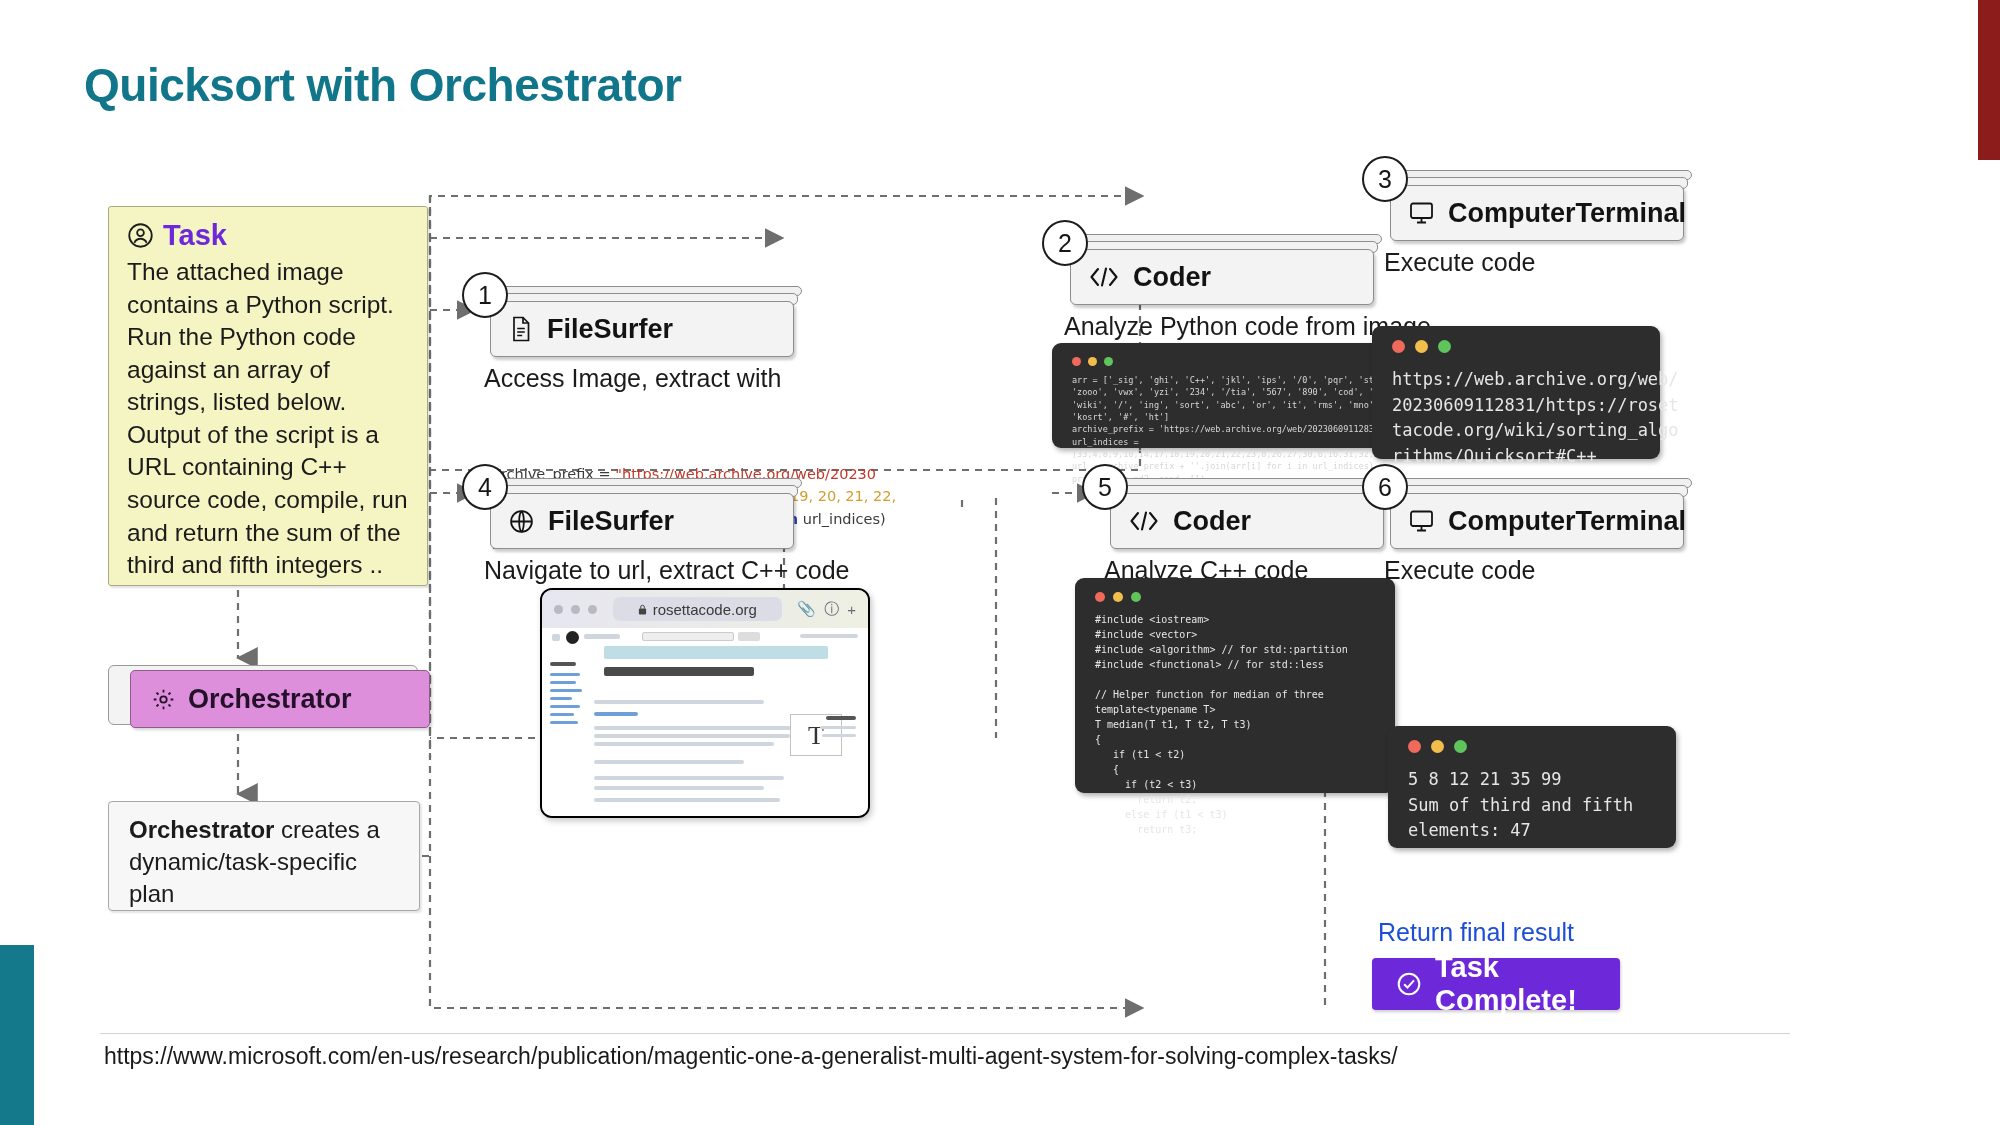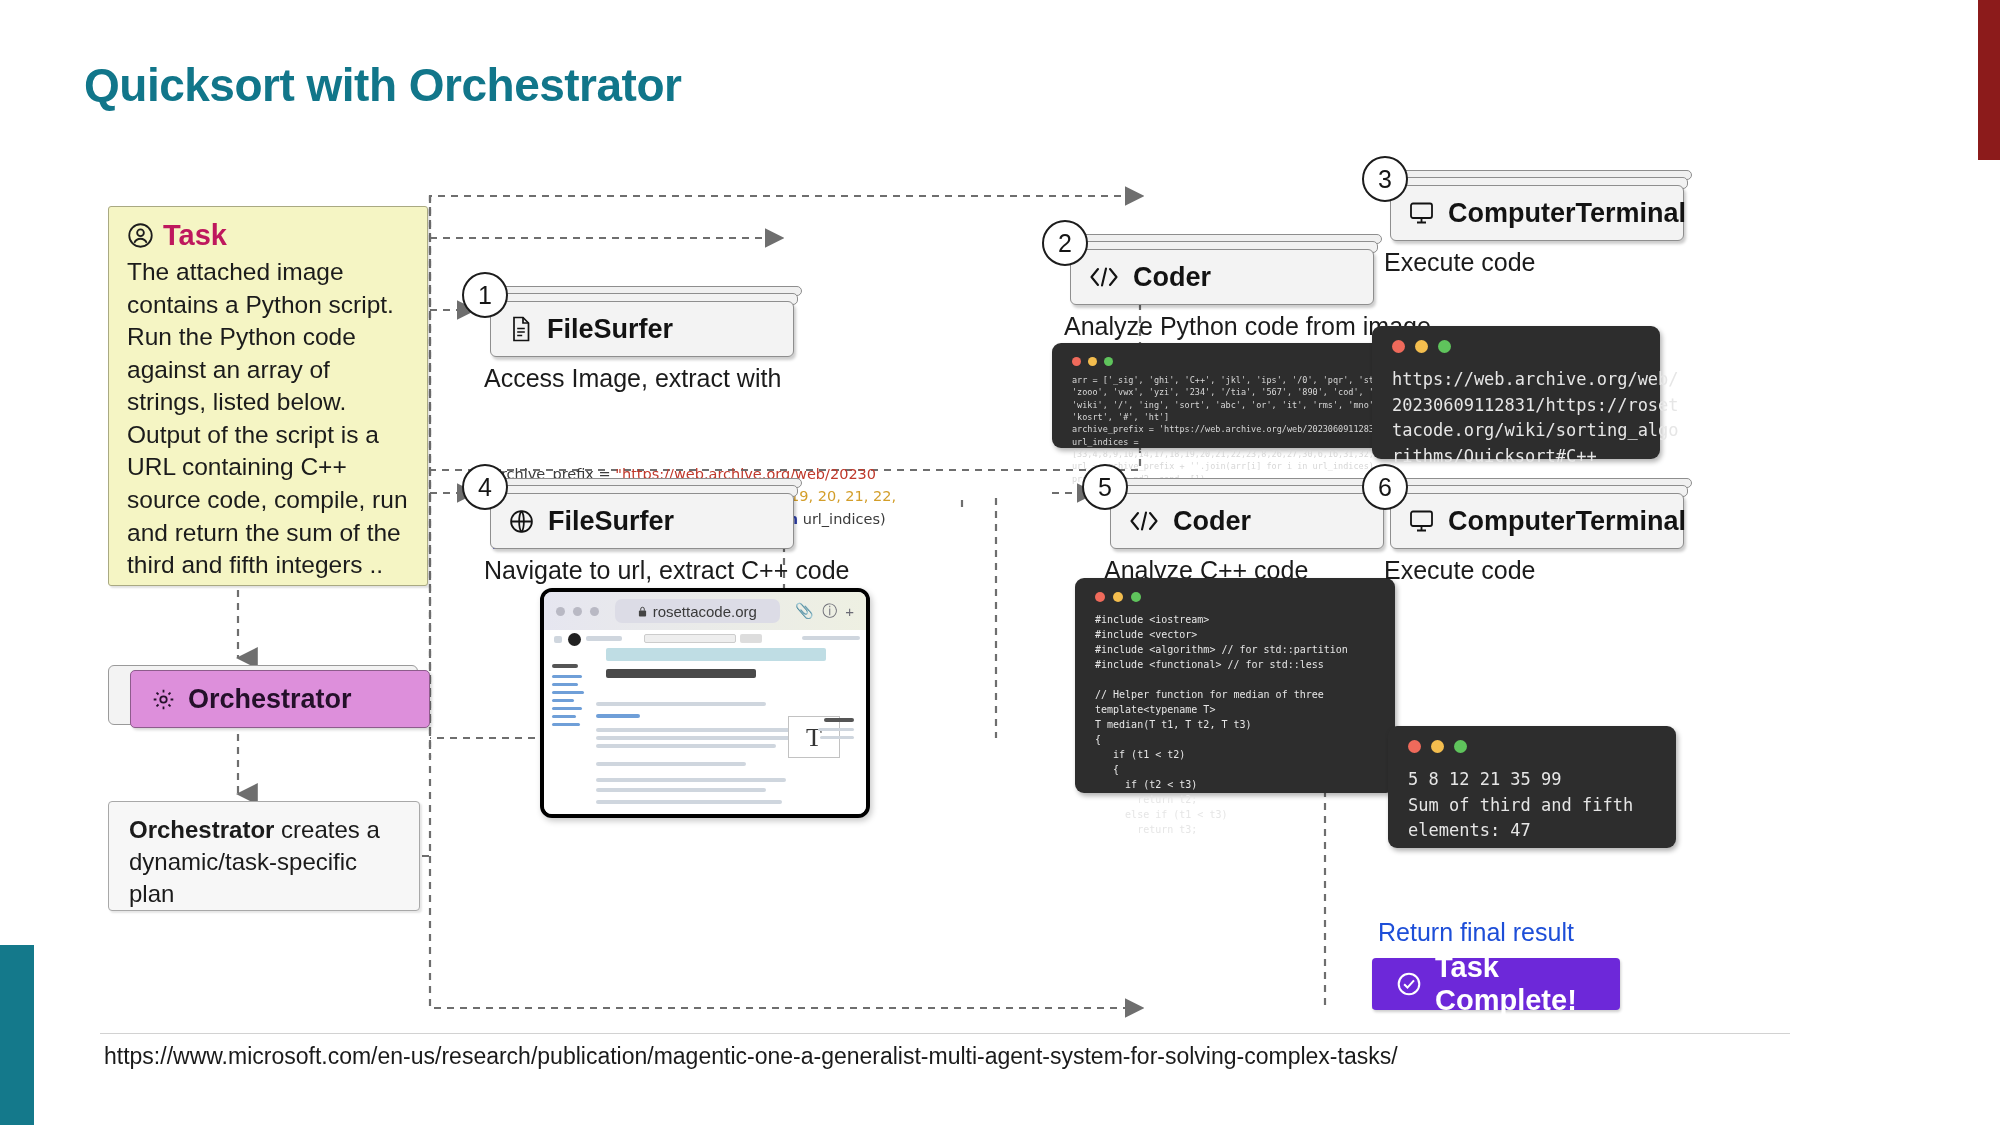--- a/index.html
+++ b/index.html
@@ -39,21 +39,21 @@
 
   
   .task-card {
     position:absolute; left:8px; top:28px; width:320px; height:380px;
     background:#f5f5c4; border:1.5px solid #a9a982; border-radius:3px;
     padding:12px 16px 10px 18px;
     box-shadow:2px 2px 2px rgba(0,0,0,.12);
   }
   .task-head {
     display:flex; align-items:center; gap:9px;
-    font-size:29px; font-weight:bold; color:#be185d; margin-bottom:4px;
+    font-size:29px; font-weight:bold; color:#6d28d9; margin-bottom:4px;
   }
   .task-body {
     font-size:24.5px; line-height:1.33; color:#1b1b1b; font-weight:400;
   }
 
   .orch-card {
     position:absolute; left:8px; top:487px; width:322px; height:66px;
   }
   .orch-stack-back {
     position:absolute; left:0; top:0; width:310px; height:60px;
@@ -130,21 +130,21 @@
   }
   .pysnip .str { color:#c0392b; }
   .pysnip .num { color:#d39e2a; }
   .pysnip .kw  { color:#2d3fa8; font-weight:bold; }
   .pysnip .fn  { color:#3b3bbd; font-weight:bold; }
 
   
   .browser {
     position:absolute; background:#e9e9f2; border-radius:12px;
     box-shadow:2px 3px 6px rgba(0,0,0,.22); overflow:hidden;
-    border:4px solid #000000;
+    border:2px solid #000000;
   }
   .browser .chrome {
     height:38px; display:flex; align-items:center; gap:8px; padding:0 12px;
     background:linear-gradient(90deg,#e6e6f0,#eef0e2);
   }
   .browser .chrome .dot { width:9px; height:9px; border-radius:50%; background:#b9b9c4; }
   .browser .urlbar {
     flex:1; height:24px; margin:0 8px; background:#dcdce6; border-radius:7px;
     display:flex; align-items:center; justify-content:center; gap:6px;
     font-size:15px; color:#3a3a3a; font-weight:500;

